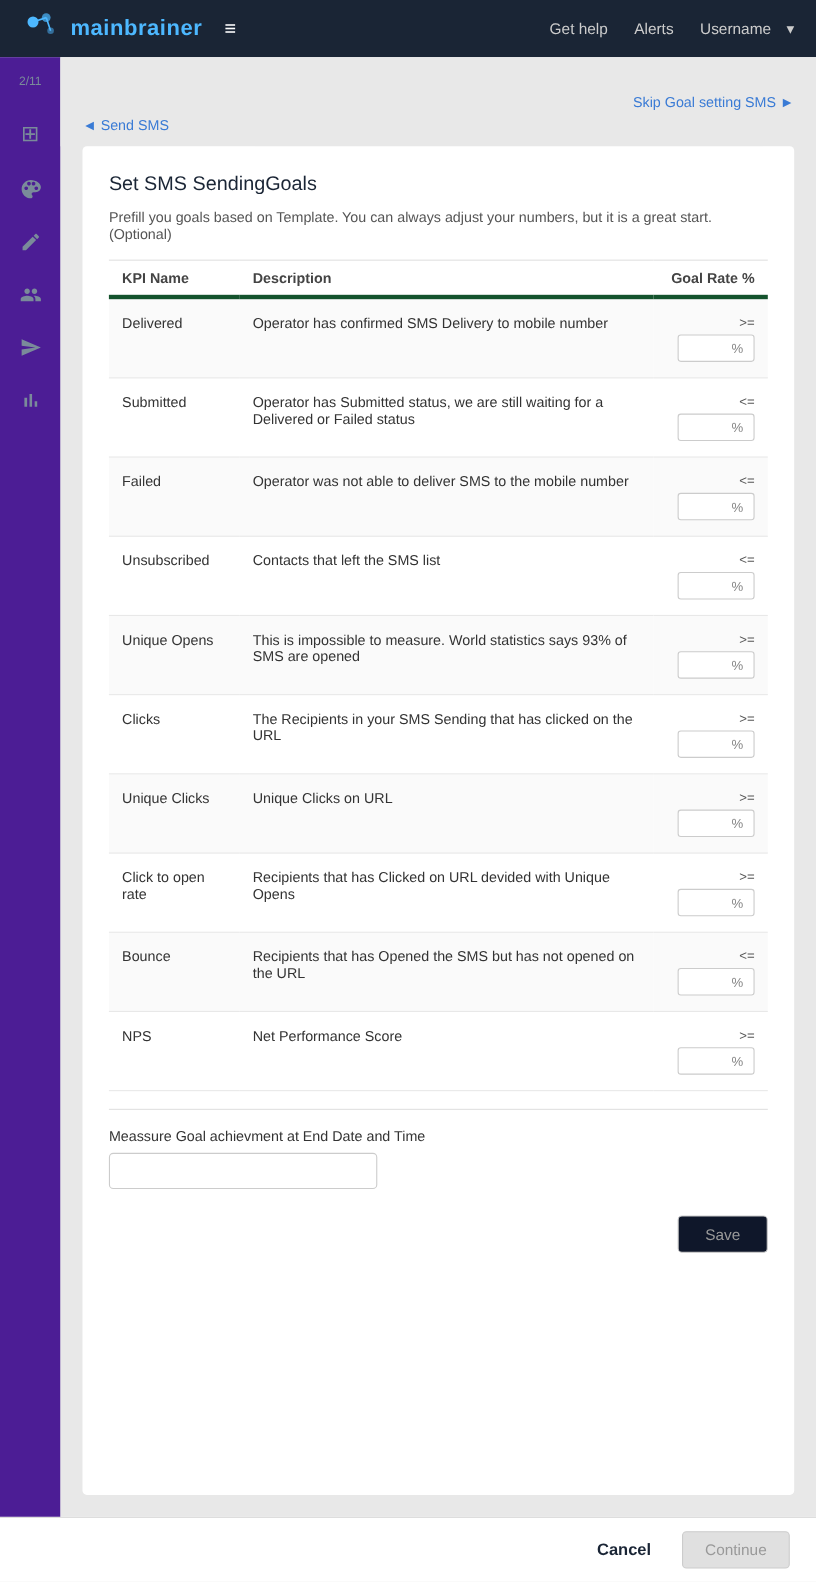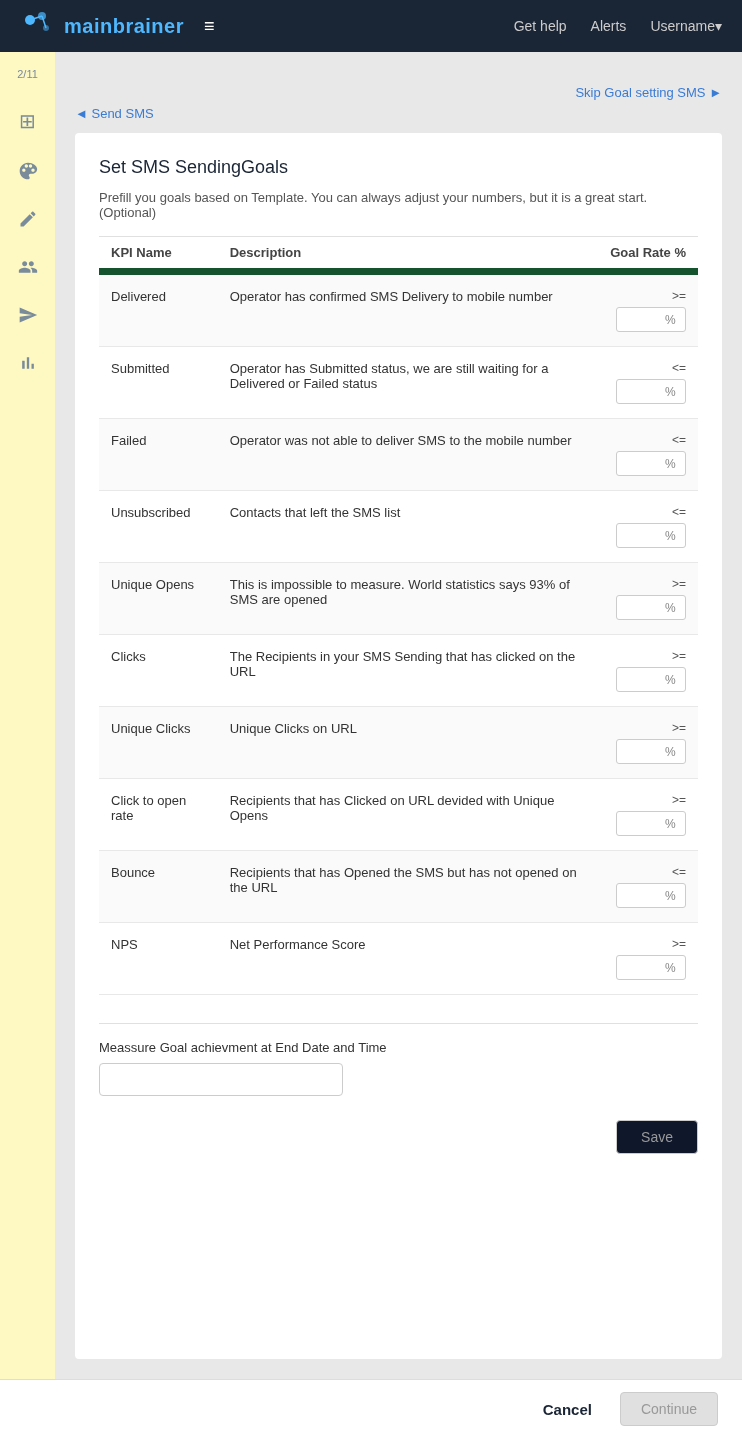--- a/index.html
+++ b/index.html
@@ -47,32 +47,32 @@
       text-decoration: none;
       font-size: 14px;
       cursor: pointer;
     }
     .topnav-username {
       color: #ccc;
       font-size: 14px;
       cursor: pointer;
       display: flex;
       align-items: center;
-      gap: 0;
+      gap: 14px;
     }
 
     
     .layout {
       display: flex;
       flex: 1;
     }
 
     
     .sidebar {
-      background: #fef9c3;
+      background: #4c1d95;
       width: 55px;
       display: flex;
       flex-direction: column;
       align-items: center;
       padding-top: 16px;
       gap: 28px;
       flex-shrink: 0;
     }
     .sidebar-step {
       color: #7a8b9a;
@@ -173,21 +173,21 @@
       width: 100%;
       border-collapse: collapse;
     }
     .kpi-table th {
       text-align: left;
       font-size: 13px;
       font-weight: 600;
       color: #444;
       padding: 8px 12px;
       border-top: 1px solid #e0e0e0;
-      border-bottom: 7px solid #14532d;
+      border-bottom: 4px solid #14532d;
       background: white;
     }
     .kpi-table th:last-child {
       text-align: right;
     }
     .kpi-table td {
       padding: 14px 12px;
       border-bottom: 1px solid #e8e8e8;
       font-size: 13px;
       color: #333;
@@ -227,21 +227,21 @@
       background: transparent;
     }
     .goal-input-wrap .pct {
       color: #888;
       font-size: 12px;
       padding-right: 4px;
     }
 
     
     .measure-section {
-      margin-top: 28px;
+      margin-top: 16px;
       padding-top: 16px;
       border-top: 1px solid #e0e0e0;
     }
     .measure-label {
       font-size: 13px;
       color: #333;
       margin-bottom: 8px;
     }
     .measure-input {
       width: 244px;

